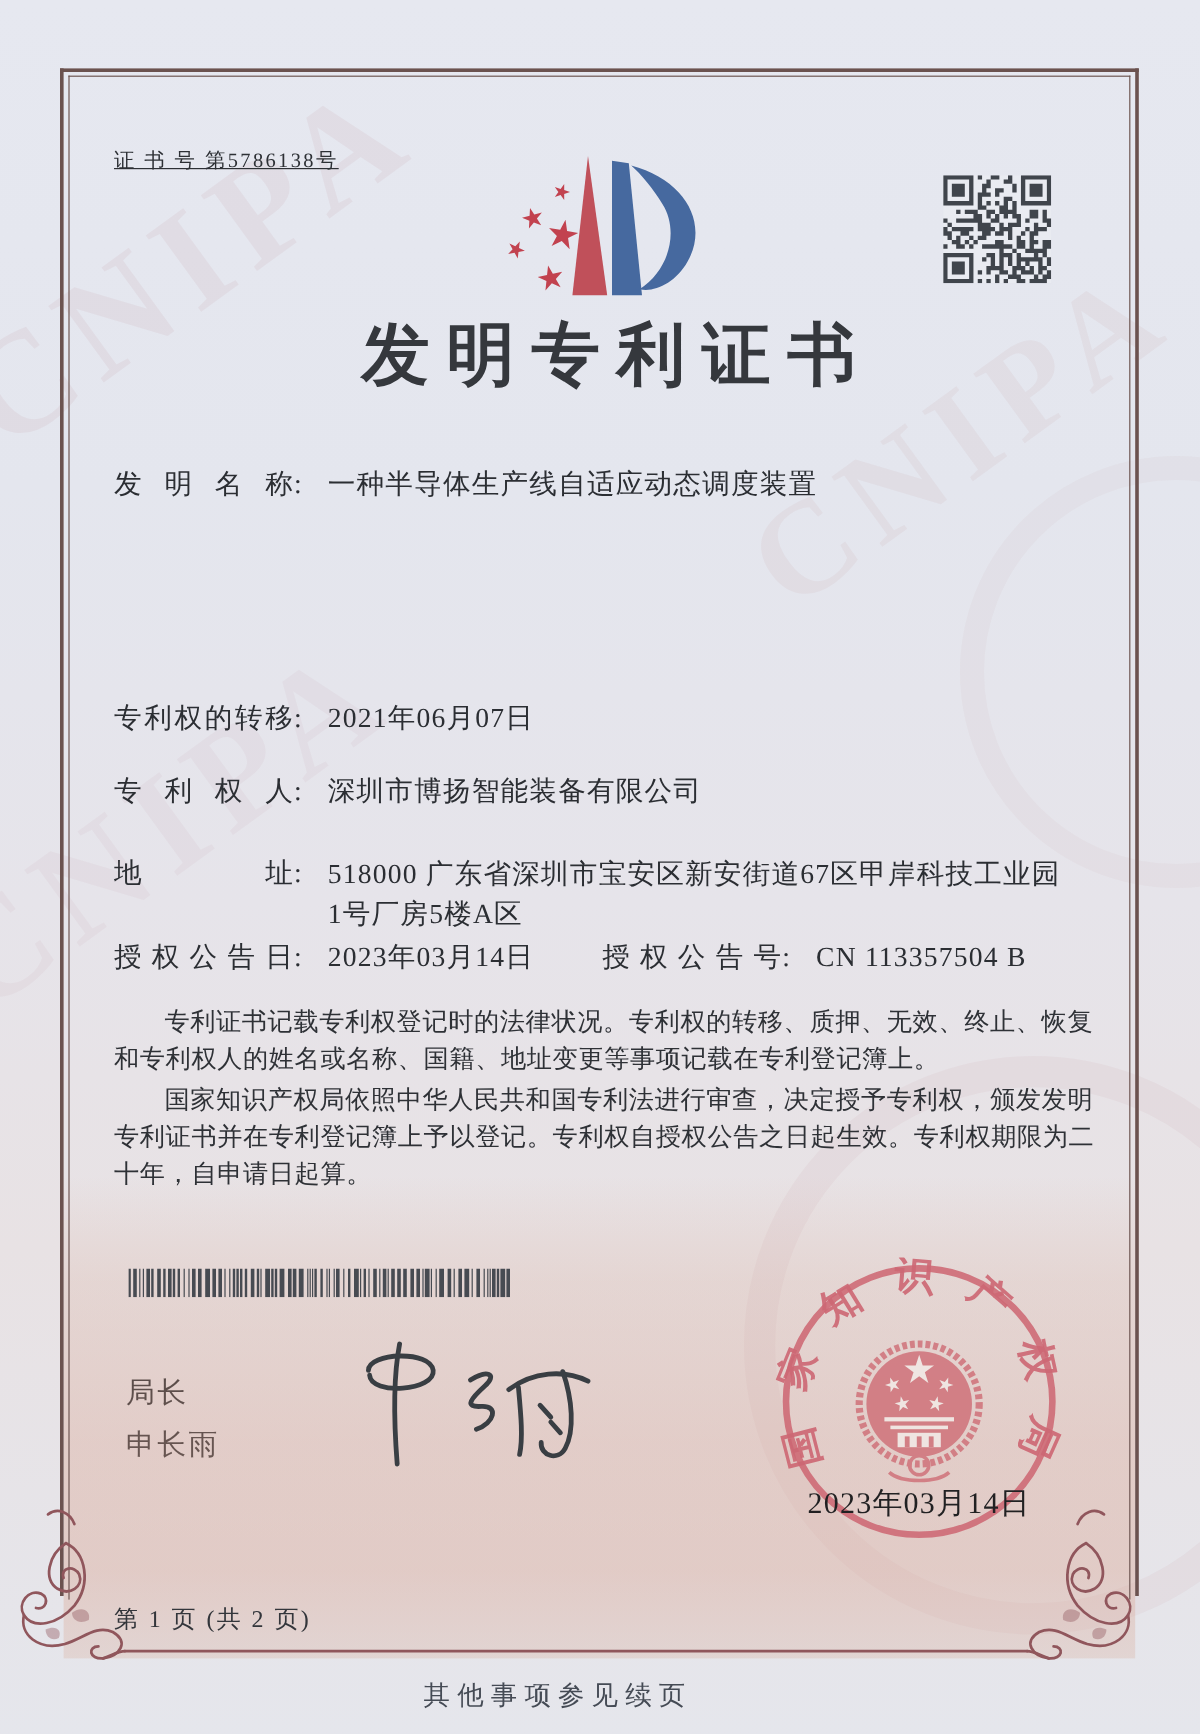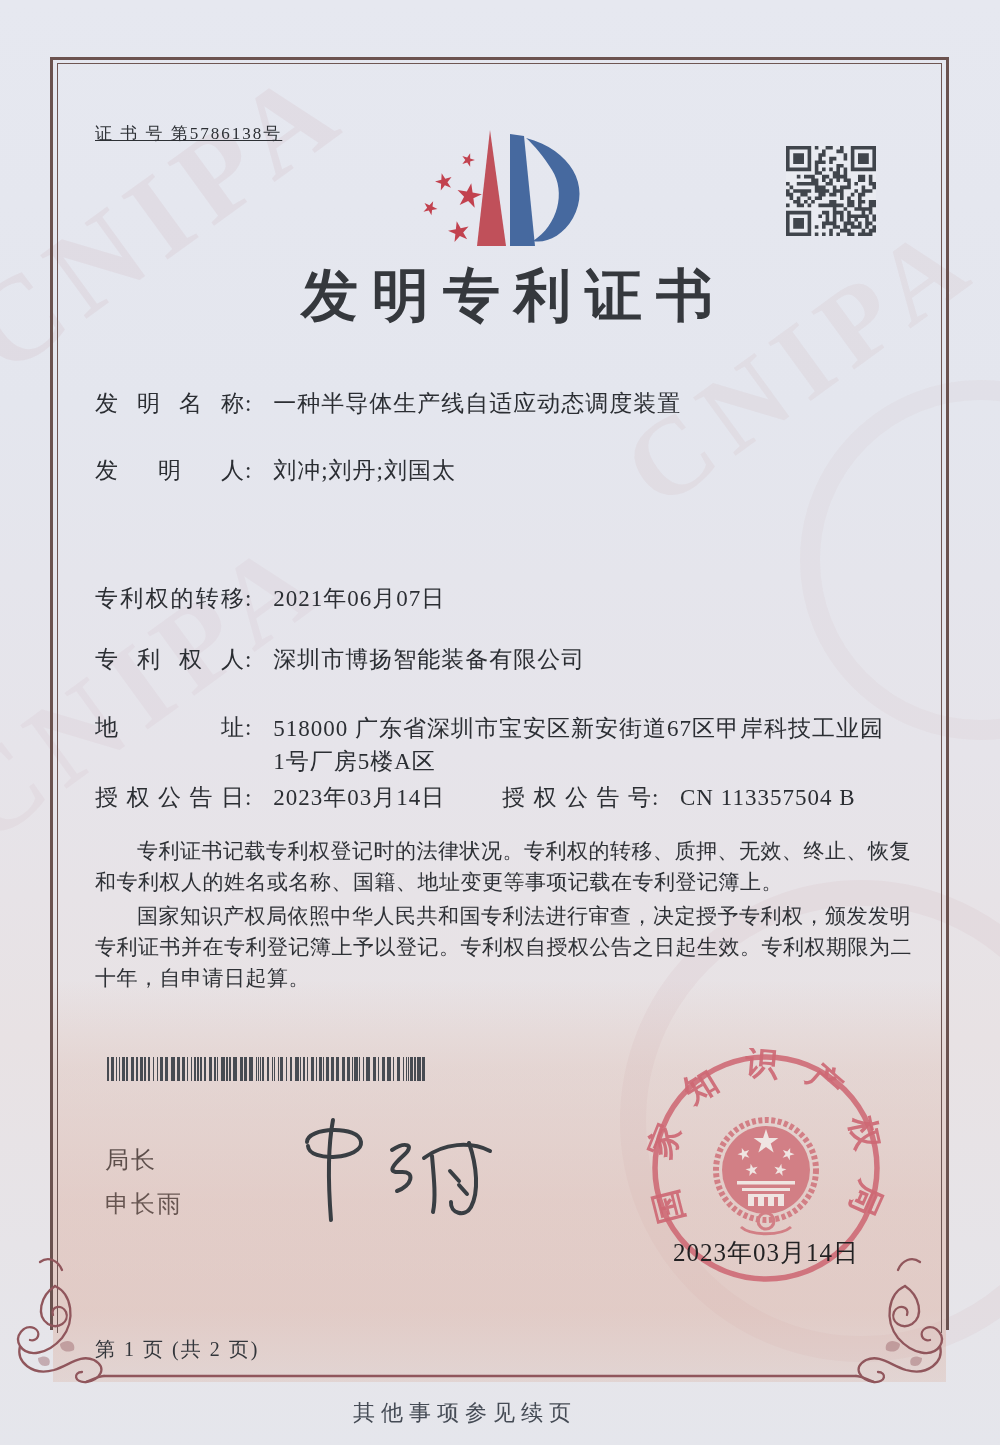--- a/index.html
+++ b/index.html
@@ -98,24 +98,20 @@
     <rect x="0" y="0" width="90" height="90" fill="#eef0f3" opacity="0.5"></rect>
   <path d="M0.00,0.00h3.60v3.60h-3.60zM3.60,0.00h3.60v3.60h-3.60zM7.20,0.00h3.60v3.60h-3.60zM10.80,0.00h3.60v3.60h-3.60zM14.40,0.00h3.60v3.60h-3.60zM18.00,0.00h3.60v3.60h-3.60zM21.60,0.00h3.60v3.60h-3.60zM28.80,0.00h3.60v3.60h-3.60zM39.60,0.00h3.60v3.60h-3.60zM43.20,0.00h3.60v3.60h-3.60zM54.00,0.00h3.60v3.60h-3.60zM64.80,0.00h3.60v3.60h-3.60zM68.40,0.00h3.60v3.60h-3.60zM72.00,0.00h3.60v3.60h-3.60zM75.60,0.00h3.60v3.60h-3.60zM79.20,0.00h3.60v3.60h-3.60zM82.80,0.00h3.60v3.60h-3.60zM86.40,0.00h3.60v3.60h-3.60zM0.00,3.60h3.60v3.60h-3.60zM21.60,3.60h3.60v3.60h-3.60zM36.00,3.60h3.60v3.60h-3.60zM50.40,3.60h3.60v3.60h-3.60zM54.00,3.60h3.60v3.60h-3.60zM64.80,3.60h3.60v3.60h-3.60zM86.40,3.60h3.60v3.60h-3.60zM0.00,7.20h3.60v3.60h-3.60zM7.20,7.20h3.60v3.60h-3.60zM10.80,7.20h3.60v3.60h-3.60zM14.40,7.20h3.60v3.60h-3.60zM21.60,7.20h3.60v3.60h-3.60zM32.40,7.20h3.60v3.60h-3.60zM36.00,7.20h3.60v3.60h-3.60zM57.60,7.20h3.60v3.60h-3.60zM64.80,7.20h3.60v3.60h-3.60zM72.00,7.20h3.60v3.60h-3.60zM75.60,7.20h3.60v3.60h-3.60zM79.20,7.20h3.60v3.60h-3.60zM86.40,7.20h3.60v3.60h-3.60zM0.00,10.80h3.60v3.60h-3.60zM7.20,10.80h3.60v3.60h-3.60zM10.80,10.80h3.60v3.60h-3.60zM14.40,10.80h3.60v3.60h-3.60zM21.60,10.80h3.60v3.60h-3.60zM32.40,10.80h3.60v3.60h-3.60zM43.20,10.80h3.60v3.60h-3.60zM46.80,10.80h3.60v3.60h-3.60zM57.60,10.80h3.60v3.60h-3.60zM64.80,10.80h3.60v3.60h-3.60zM72.00,10.80h3.60v3.60h-3.60zM75.60,10.80h3.60v3.60h-3.60zM79.20,10.80h3.60v3.60h-3.60zM86.40,10.80h3.60v3.60h-3.60zM0.00,14.40h3.60v3.60h-3.60zM7.20,14.40h3.60v3.60h-3.60zM10.80,14.40h3.60v3.60h-3.60zM14.40,14.40h3.60v3.60h-3.60zM21.60,14.40h3.60v3.60h-3.60zM28.80,14.40h3.60v3.60h-3.60zM32.40,14.40h3.60v3.60h-3.60zM36.00,14.40h3.60v3.60h-3.60zM43.20,14.40h3.60v3.60h-3.60zM64.80,14.40h3.60v3.60h-3.60zM72.00,14.40h3.60v3.60h-3.60zM75.60,14.40h3.60v3.60h-3.60zM79.20,14.40h3.60v3.60h-3.60zM86.40,14.40h3.60v3.60h-3.60zM0.00,18.00h3.60v3.60h-3.60zM21.60,18.00h3.60v3.60h-3.60zM28.80,18.00h3.60v3.60h-3.60zM50.40,18.00h3.60v3.60h-3.60zM54.00,18.00h3.60v3.60h-3.60zM64.80,18.00h3.60v3.60h-3.60zM86.40,18.00h3.60v3.60h-3.60zM0.00,21.60h3.60v3.60h-3.60zM3.60,21.60h3.60v3.60h-3.60zM7.20,21.60h3.60v3.60h-3.60zM10.80,21.60h3.60v3.60h-3.60zM14.40,21.60h3.60v3.60h-3.60zM18.00,21.60h3.60v3.60h-3.60zM21.60,21.60h3.60v3.60h-3.60zM28.80,21.60h3.60v3.60h-3.60zM36.00,21.60h3.60v3.60h-3.60zM43.20,21.60h3.60v3.60h-3.60zM50.40,21.60h3.60v3.60h-3.60zM57.60,21.60h3.60v3.60h-3.60zM64.80,21.60h3.60v3.60h-3.60zM68.40,21.60h3.60v3.60h-3.60zM72.00,21.60h3.60v3.60h-3.60zM75.60,21.60h3.60v3.60h-3.60zM79.20,21.60h3.60v3.60h-3.60zM82.80,21.60h3.60v3.60h-3.60zM86.40,21.60h3.60v3.60h-3.60zM28.80,25.20h3.60v3.60h-3.60zM32.40,25.20h3.60v3.60h-3.60zM46.80,25.20h3.60v3.60h-3.60zM50.40,25.20h3.60v3.60h-3.60zM57.60,25.20h3.60v3.60h-3.60zM10.80,28.80h3.60v3.60h-3.60zM18.00,28.80h3.60v3.60h-3.60zM21.60,28.80h3.60v3.60h-3.60zM25.20,28.80h3.60v3.60h-3.60zM36.00,28.80h3.60v3.60h-3.60zM39.60,28.80h3.60v3.60h-3.60zM46.80,28.80h3.60v3.60h-3.60zM50.40,28.80h3.60v3.60h-3.60zM54.00,28.80h3.60v3.60h-3.60zM57.60,28.80h3.60v3.60h-3.60zM72.00,28.80h3.60v3.60h-3.60zM75.60,28.80h3.60v3.60h-3.60zM82.80,28.80h3.60v3.60h-3.60zM25.20,32.40h3.60v3.60h-3.60zM28.80,32.40h3.60v3.60h-3.60zM36.00,32.40h3.60v3.60h-3.60zM43.20,32.40h3.60v3.60h-3.60zM50.40,32.40h3.60v3.60h-3.60zM57.60,32.40h3.60v3.60h-3.60zM61.20,32.40h3.60v3.60h-3.60zM72.00,32.40h3.60v3.60h-3.60zM75.60,32.40h3.60v3.60h-3.60zM82.80,32.40h3.60v3.60h-3.60zM0.00,36.00h3.60v3.60h-3.60zM10.80,36.00h3.60v3.60h-3.60zM14.40,36.00h3.60v3.60h-3.60zM18.00,36.00h3.60v3.60h-3.60zM21.60,36.00h3.60v3.60h-3.60zM25.20,36.00h3.60v3.60h-3.60zM28.80,36.00h3.60v3.60h-3.60zM39.60,36.00h3.60v3.60h-3.60zM43.20,36.00h3.60v3.60h-3.60zM61.20,36.00h3.60v3.60h-3.60zM68.40,36.00h3.60v3.60h-3.60zM82.80,36.00h3.60v3.60h-3.60zM86.40,36.00h3.60v3.60h-3.60zM3.60,39.60h3.60v3.60h-3.60zM28.80,39.60h3.60v3.60h-3.60zM32.40,39.60h3.60v3.60h-3.60zM36.00,39.60h3.60v3.60h-3.60zM46.80,39.60h3.60v3.60h-3.60zM54.00,39.60h3.60v3.60h-3.60zM57.60,39.60h3.60v3.60h-3.60zM61.20,39.60h3.60v3.60h-3.60zM75.60,39.60h3.60v3.60h-3.60zM86.40,39.60h3.60v3.60h-3.60zM0.00,43.20h3.60v3.60h-3.60zM7.20,43.20h3.60v3.60h-3.60zM10.80,43.20h3.60v3.60h-3.60zM14.40,43.20h3.60v3.60h-3.60zM18.00,43.20h3.60v3.60h-3.60zM21.60,43.20h3.60v3.60h-3.60zM28.80,43.20h3.60v3.60h-3.60zM32.40,43.20h3.60v3.60h-3.60zM36.00,43.20h3.60v3.60h-3.60zM39.60,43.20h3.60v3.60h-3.60zM46.80,43.20h3.60v3.60h-3.60zM50.40,43.20h3.60v3.60h-3.60zM54.00,43.20h3.60v3.60h-3.60zM68.40,43.20h3.60v3.60h-3.60zM75.60,43.20h3.60v3.60h-3.60zM79.20,43.20h3.60v3.60h-3.60zM82.80,43.20h3.60v3.60h-3.60zM0.00,46.80h3.60v3.60h-3.60zM3.60,46.80h3.60v3.60h-3.60zM14.40,46.80h3.60v3.60h-3.60zM18.00,46.80h3.60v3.60h-3.60zM32.40,46.80h3.60v3.60h-3.60zM36.00,46.80h3.60v3.60h-3.60zM43.20,46.80h3.60v3.60h-3.60zM46.80,46.80h3.60v3.60h-3.60zM54.00,46.80h3.60v3.60h-3.60zM64.80,46.80h3.60v3.60h-3.60zM72.00,46.80h3.60v3.60h-3.60zM75.60,46.80h3.60v3.60h-3.60zM3.60,50.40h3.60v3.60h-3.60zM10.80,50.40h3.60v3.60h-3.60zM21.60,50.40h3.60v3.60h-3.60zM28.80,50.40h3.60v3.60h-3.60zM32.40,50.40h3.60v3.60h-3.60zM54.00,50.40h3.60v3.60h-3.60zM61.20,50.40h3.60v3.60h-3.60zM72.00,50.40h3.60v3.60h-3.60zM7.20,54.00h3.60v3.60h-3.60zM10.80,54.00h3.60v3.60h-3.60zM18.00,54.00h3.60v3.60h-3.60zM25.20,54.00h3.60v3.60h-3.60zM43.20,54.00h3.60v3.60h-3.60zM46.80,54.00h3.60v3.60h-3.60zM61.20,54.00h3.60v3.60h-3.60zM64.80,54.00h3.60v3.60h-3.60zM72.00,54.00h3.60v3.60h-3.60zM75.60,54.00h3.60v3.60h-3.60zM82.80,54.00h3.60v3.60h-3.60zM86.40,54.00h3.60v3.60h-3.60zM0.00,57.60h3.60v3.60h-3.60zM10.80,57.60h3.60v3.60h-3.60zM14.40,57.60h3.60v3.60h-3.60zM21.60,57.60h3.60v3.60h-3.60zM32.40,57.60h3.60v3.60h-3.60zM36.00,57.60h3.60v3.60h-3.60zM39.60,57.60h3.60v3.60h-3.60zM43.20,57.60h3.60v3.60h-3.60zM46.80,57.60h3.60v3.60h-3.60zM50.40,57.60h3.60v3.60h-3.60zM54.00,57.60h3.60v3.60h-3.60zM61.20,57.60h3.60v3.60h-3.60zM64.80,57.60h3.60v3.60h-3.60zM72.00,57.60h3.60v3.60h-3.60zM82.80,57.60h3.60v3.60h-3.60zM86.40,57.60h3.60v3.60h-3.60zM46.80,61.20h3.60v3.60h-3.60zM57.60,61.20h3.60v3.60h-3.60zM68.40,61.20h3.60v3.60h-3.60zM72.00,61.20h3.60v3.60h-3.60zM75.60,61.20h3.60v3.60h-3.60zM79.20,61.20h3.60v3.60h-3.60zM82.80,61.20h3.60v3.60h-3.60zM0.00,64.80h3.60v3.60h-3.60zM3.60,64.80h3.60v3.60h-3.60zM7.20,64.80h3.60v3.60h-3.60zM10.80,64.80h3.60v3.60h-3.60zM14.40,64.80h3.60v3.60h-3.60zM18.00,64.80h3.60v3.60h-3.60zM21.60,64.80h3.60v3.60h-3.60zM36.00,64.80h3.60v3.60h-3.60zM39.60,64.80h3.60v3.60h-3.60zM46.80,64.80h3.60v3.60h-3.60zM50.40,64.80h3.60v3.60h-3.60zM54.00,64.80h3.60v3.60h-3.60zM61.20,64.80h3.60v3.60h-3.60zM75.60,64.80h3.60v3.60h-3.60zM82.80,64.80h3.60v3.60h-3.60zM0.00,68.40h3.60v3.60h-3.60zM21.60,68.40h3.60v3.60h-3.60zM32.40,68.40h3.60v3.60h-3.60zM39.60,68.40h3.60v3.60h-3.60zM46.80,68.40h3.60v3.60h-3.60zM54.00,68.40h3.60v3.60h-3.60zM61.20,68.40h3.60v3.60h-3.60zM64.80,68.40h3.60v3.60h-3.60zM68.40,68.40h3.60v3.60h-3.60zM72.00,68.40h3.60v3.60h-3.60zM75.60,68.40h3.60v3.60h-3.60zM79.20,68.40h3.60v3.60h-3.60zM86.40,68.40h3.60v3.60h-3.60zM0.00,72.00h3.60v3.60h-3.60zM7.20,72.00h3.60v3.60h-3.60zM10.80,72.00h3.60v3.60h-3.60zM14.40,72.00h3.60v3.60h-3.60zM21.60,72.00h3.60v3.60h-3.60zM39.60,72.00h3.60v3.60h-3.60zM46.80,72.00h3.60v3.60h-3.60zM54.00,72.00h3.60v3.60h-3.60zM61.20,72.00h3.60v3.60h-3.60zM68.40,72.00h3.60v3.60h-3.60zM79.20,72.00h3.60v3.60h-3.60zM86.40,72.00h3.60v3.60h-3.60zM0.00,75.60h3.60v3.60h-3.60zM7.20,75.60h3.60v3.60h-3.60zM10.80,75.60h3.60v3.60h-3.60zM14.40,75.60h3.60v3.60h-3.60zM21.60,75.60h3.60v3.60h-3.60zM36.00,75.60h3.60v3.60h-3.60zM39.60,75.60h3.60v3.60h-3.60zM43.20,75.60h3.60v3.60h-3.60zM46.80,75.60h3.60v3.60h-3.60zM57.60,75.60h3.60v3.60h-3.60zM61.20,75.60h3.60v3.60h-3.60zM64.80,75.60h3.60v3.60h-3.60zM72.00,75.60h3.60v3.60h-3.60zM79.20,75.60h3.60v3.60h-3.60zM82.80,75.60h3.60v3.60h-3.60zM0.00,79.20h3.60v3.60h-3.60zM7.20,79.20h3.60v3.60h-3.60zM10.80,79.20h3.60v3.60h-3.60zM14.40,79.20h3.60v3.60h-3.60zM21.60,79.20h3.60v3.60h-3.60zM28.80,79.20h3.60v3.60h-3.60zM36.00,79.20h3.60v3.60h-3.60zM46.80,79.20h3.60v3.60h-3.60zM50.40,79.20h3.60v3.60h-3.60zM57.60,79.20h3.60v3.60h-3.60zM64.80,79.20h3.60v3.60h-3.60zM68.40,79.20h3.60v3.60h-3.60zM72.00,79.20h3.60v3.60h-3.60zM79.20,79.20h3.60v3.60h-3.60zM86.40,79.20h3.60v3.60h-3.60zM0.00,82.80h3.60v3.60h-3.60zM21.60,82.80h3.60v3.60h-3.60zM43.20,82.80h3.60v3.60h-3.60zM54.00,82.80h3.60v3.60h-3.60zM57.60,82.80h3.60v3.60h-3.60zM61.20,82.80h3.60v3.60h-3.60zM75.60,82.80h3.60v3.60h-3.60zM82.80,82.80h3.60v3.60h-3.60zM86.40,82.80h3.60v3.60h-3.60zM0.00,86.40h3.60v3.60h-3.60zM3.60,86.40h3.60v3.60h-3.60zM7.20,86.40h3.60v3.60h-3.60zM10.80,86.40h3.60v3.60h-3.60zM14.40,86.40h3.60v3.60h-3.60zM18.00,86.40h3.60v3.60h-3.60zM21.60,86.40h3.60v3.60h-3.60zM28.80,86.40h3.60v3.60h-3.60zM36.00,86.40h3.60v3.60h-3.60zM43.20,86.40h3.60v3.60h-3.60zM50.40,86.40h3.60v3.60h-3.60zM61.20,86.40h3.60v3.60h-3.60zM64.80,86.40h3.60v3.60h-3.60zM72.00,86.40h3.60v3.60h-3.60zM75.60,86.40h3.60v3.60h-3.60zM79.20,86.40h3.60v3.60h-3.60zM82.80,86.40h3.60v3.60h-3.60z" fill="#40454c"></path>
     </svg>
 
   <div class="abs z3 title">发明专利证书</div>
 
   <div class="frow" style="top:388px">
     <span class="flabel">发明名称</span><span>:</span>
     <span class="fvalue">一种半导体生产线自适应动态调度装置</span>
   </div>
-  <div class="frow" style="top:455px">
-    <span class="flabel">发明人</span><span>:</span>
-    <span class="fvalue">刘冲;刘丹;刘国太</span>
-  </div>
   <div class="frow" style="top:583px">
     <span class="flabel">专利权的转移</span><span>:</span>
     <span class="fvalue">2021年06月07日</span>
   </div>
   <div class="frow" style="top:644px">
     <span class="flabel">专利权人</span><span>:</span>
     <span class="fvalue">深圳市博扬智能装备有限公司</span>
   </div>
   <div class="frow addr" style="top:712px">
     <span class="flabel">地址</span><span>:</span>

